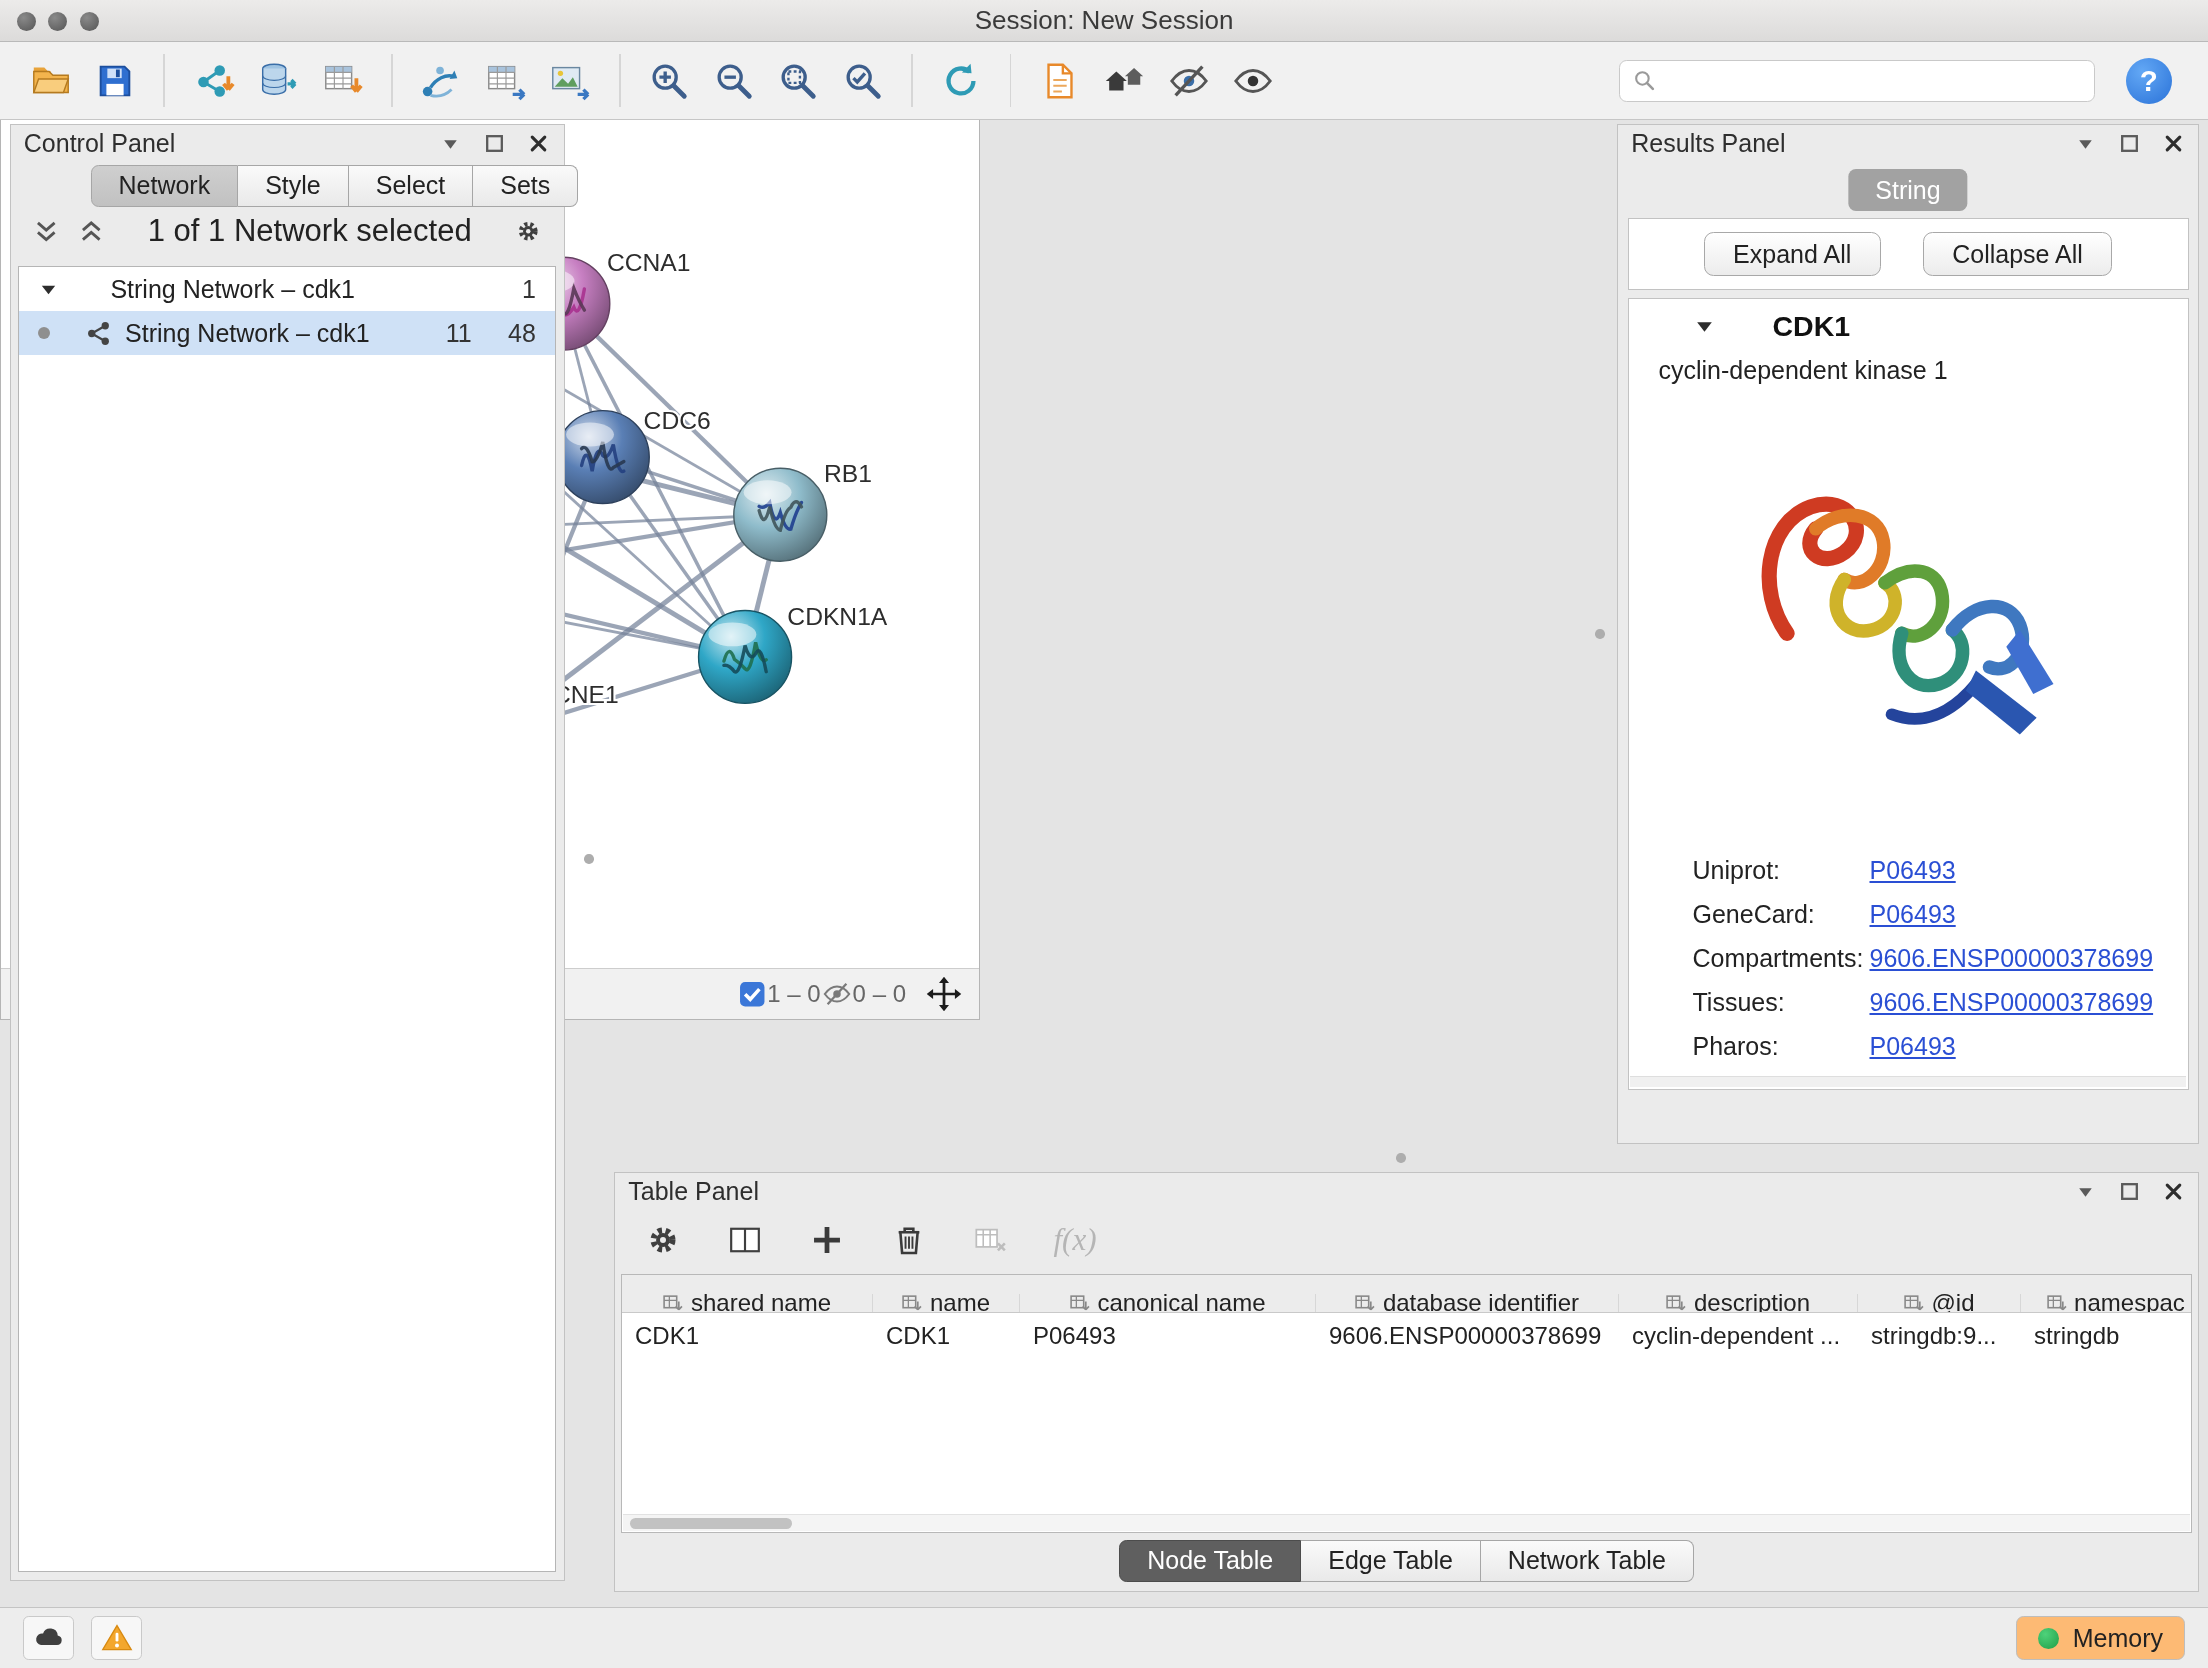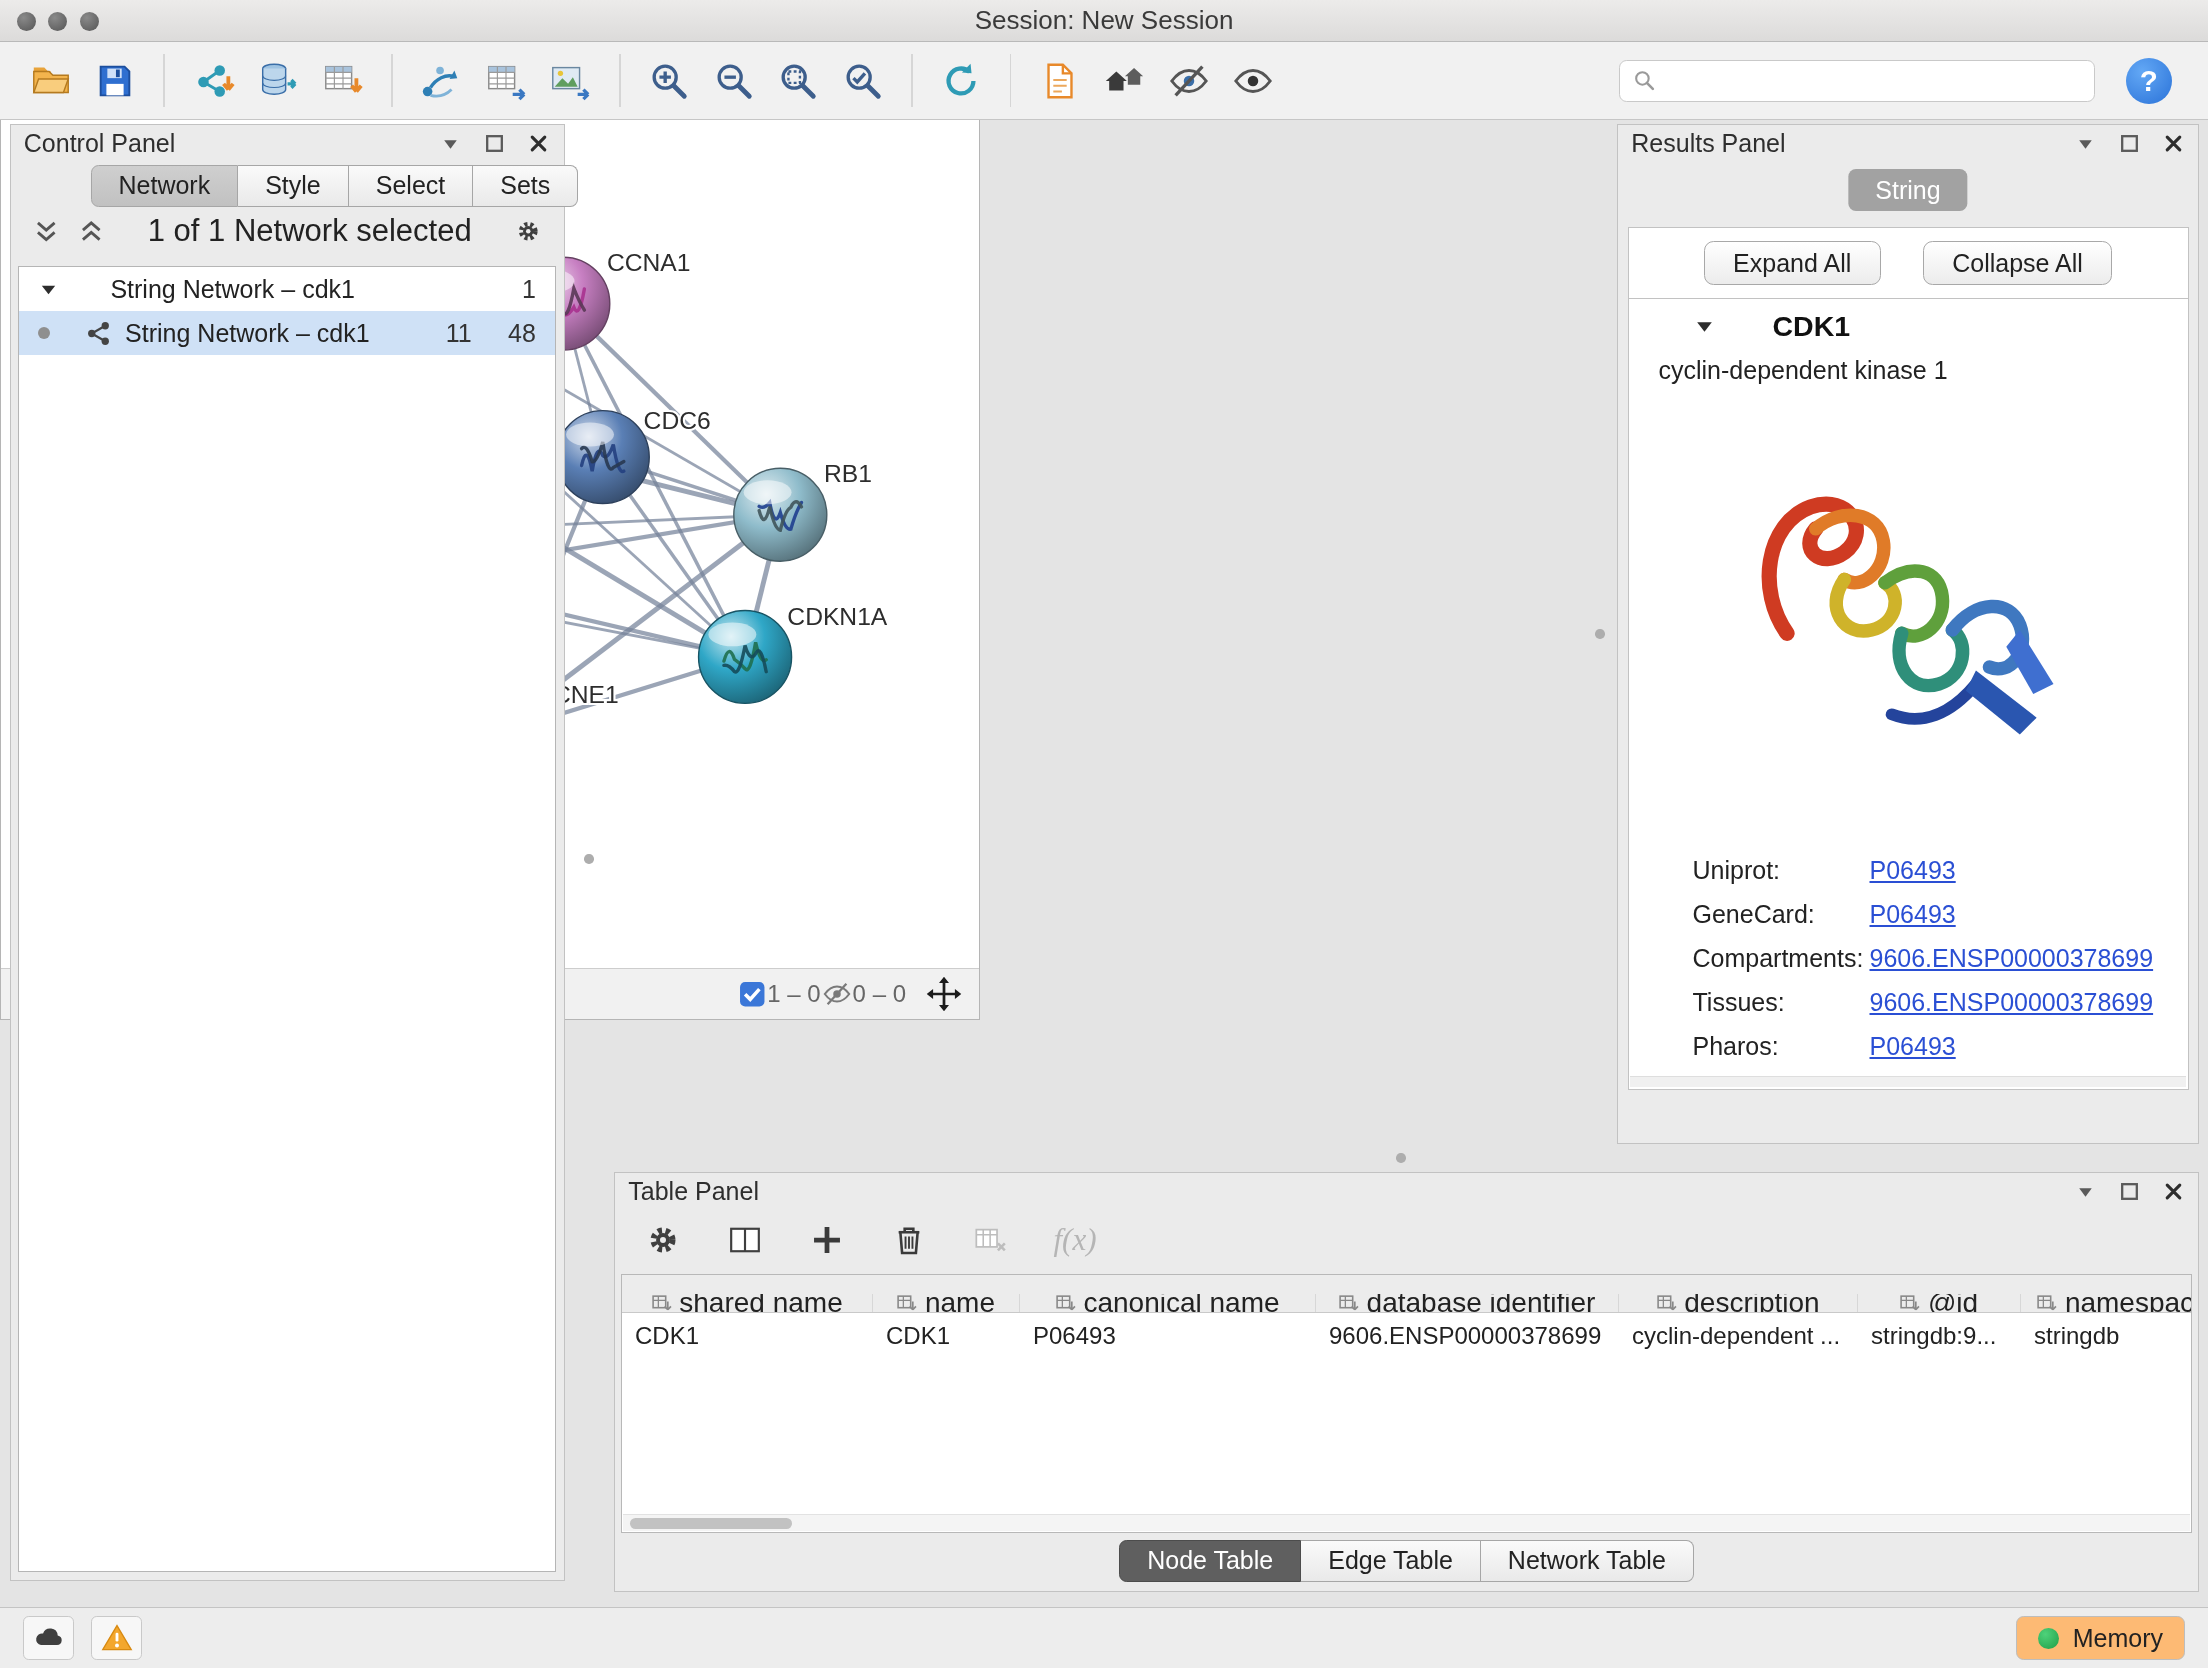--- a/index.html
+++ b/index.html
@@ -61,21 +61,21 @@
 .nb-name{margin-left:19px;color:#333;}
 .nb-right{margin-left:auto;display:flex;align-items:center;gap:1px;}
 .nb-right .cbx{width:28.5px;height:28.5px;}
 .nb-right .eyeoff{width:30px;height:30px;}
 .nb-right .move{width:40px;height:40px;margin-left:17px;}
 .nb-count{color:#666;}
 
 
 .results-panel{left:1617px;top:124px;width:582px;height:1020px;}
 .string-pill{position:absolute;top:44px;left:50%;transform:translateX(-50%);padding:6.7px 27px;background:#a2a2a2;border-radius:7.6px;color:#fff;font-size:25px;}
-.rp-actions{position:absolute;left:9.5px;right:9.5px;top:102px;height:72px;background:#fff;border:1px solid #c2c2c2;display:flex;align-items:center;justify-content:center;gap:42px;}
+.rp-actions{position:absolute;left:9.5px;right:9.5px;top:93px;height:72px;background:#fff;border:1px solid #c2c2c2;display:flex;align-items:center;justify-content:center;gap:42px;}
 .rbtn{height:44px;padding:0 28.5px;border:1px solid #a8a8a8;border-radius:9.5px;background:linear-gradient(#ffffff,#ececec);font-size:25px;color:#222;display:flex;align-items:center;}
 .rp-card{position:absolute;left:9.5px;right:9.5px;top:173px;bottom:53px;background:#fff;border:1px solid #c2c2c2;display:flex;flex-direction:column;}
 .rp-card-head{height:55px;display:flex;align-items:center;padding-left:64px;}
 .rp-card-head svg{width:23px;height:23px;}
 .rp-gene{margin-left:57px;font-size:28.5px;font-weight:bold;color:#111;}
 .rp-desc{padding:1.9px 0 0 30px;font-size:25px;color:#222;}
 .rp-structure{flex:1;display:flex;align-items:center;justify-content:center;}
 .rp-structure svg{width:371px;height:371px;}
 .rp-xl-title{padding-left:39px;font-size:26px;font-weight:bold;color:#111;margin-bottom:9.5px;}
 .xrow{display:flex;align-items:center;padding-left:64px;height:44px;font-size:25px;}
@@ -83,21 +83,21 @@
 .xval{color:#2a4fd4;text-decoration:underline;cursor:pointer;}
 .rp-scroll{height:11.4px;margin:7.6px 1.9px 1.9px;background:#f0f0f0;border-top:1px solid #dedede;}
 
 
 .table-panel{left:614px;top:1172px;width:1585px;height:420px;}
 .tp-toolbar{height:61px;display:flex;align-items:center;gap:44px;padding:0 28.5px;}
 .tp-toolbar svg{width:38px;height:38px;}
 .fx{font-family:"Liberation Serif",serif;font-style:italic;font-size:31px;color:#b5b5b5;}
 .tbox{position:absolute;left:5.7px;right:5.7px;top:101px;height:259px;background:#fff;border:1px solid #b8b8b8;overflow:hidden;}
 .thead{display:flex;height:38px;background:#ececec;border-bottom:1px solid #c9c9c9;}
-.th{display:flex;align-items:center;justify-content:center;gap:7.6px;font-size:28px;color:#222;border-right:1px solid #d7d7d7;flex:0 0 auto;white-space:nowrap;overflow:hidden;cursor:pointer;margin-top:19px;}
+.th{display:flex;align-items:center;justify-content:center;gap:7.6px;font-size:24px;color:#222;border-right:1px solid #d7d7d7;flex:0 0 auto;white-space:nowrap;overflow:hidden;cursor:pointer;margin-top:19px;}
 .th svg{width:21px;height:21px;flex:0 0 auto;}
 .tr{display:flex;height:42px;}
 .td{font-size:24px;color:#222;padding:8.6px 0 0 13.3px;flex:0 0 auto;white-space:nowrap;overflow:hidden;}
 .tscroll{position:absolute;left:1px;right:1px;bottom:1px;height:17px;background:#f4f4f4;border-top:1px solid #e2e2e2;}
 .tthumb{position:absolute;left:7.6px;top:2.9px;width:162px;height:11.4px;border-radius:5.7px;background:#c2c2c2;}
 .tp-tabs{position:absolute;left:0;right:0;bottom:9.5px;display:flex;justify-content:center;}
 .tp-tabs .seg.on{background:#5f5f5f;color:#fff;border-color:#4c4c4c;}
 
 
 .statusbar{position:absolute;left:0;top:1607px;width:2208px;height:61px;background:#ededed;border-top:1px solid #c4c4c4;display:flex;align-items:center;padding:0 23px;gap:17px;}

